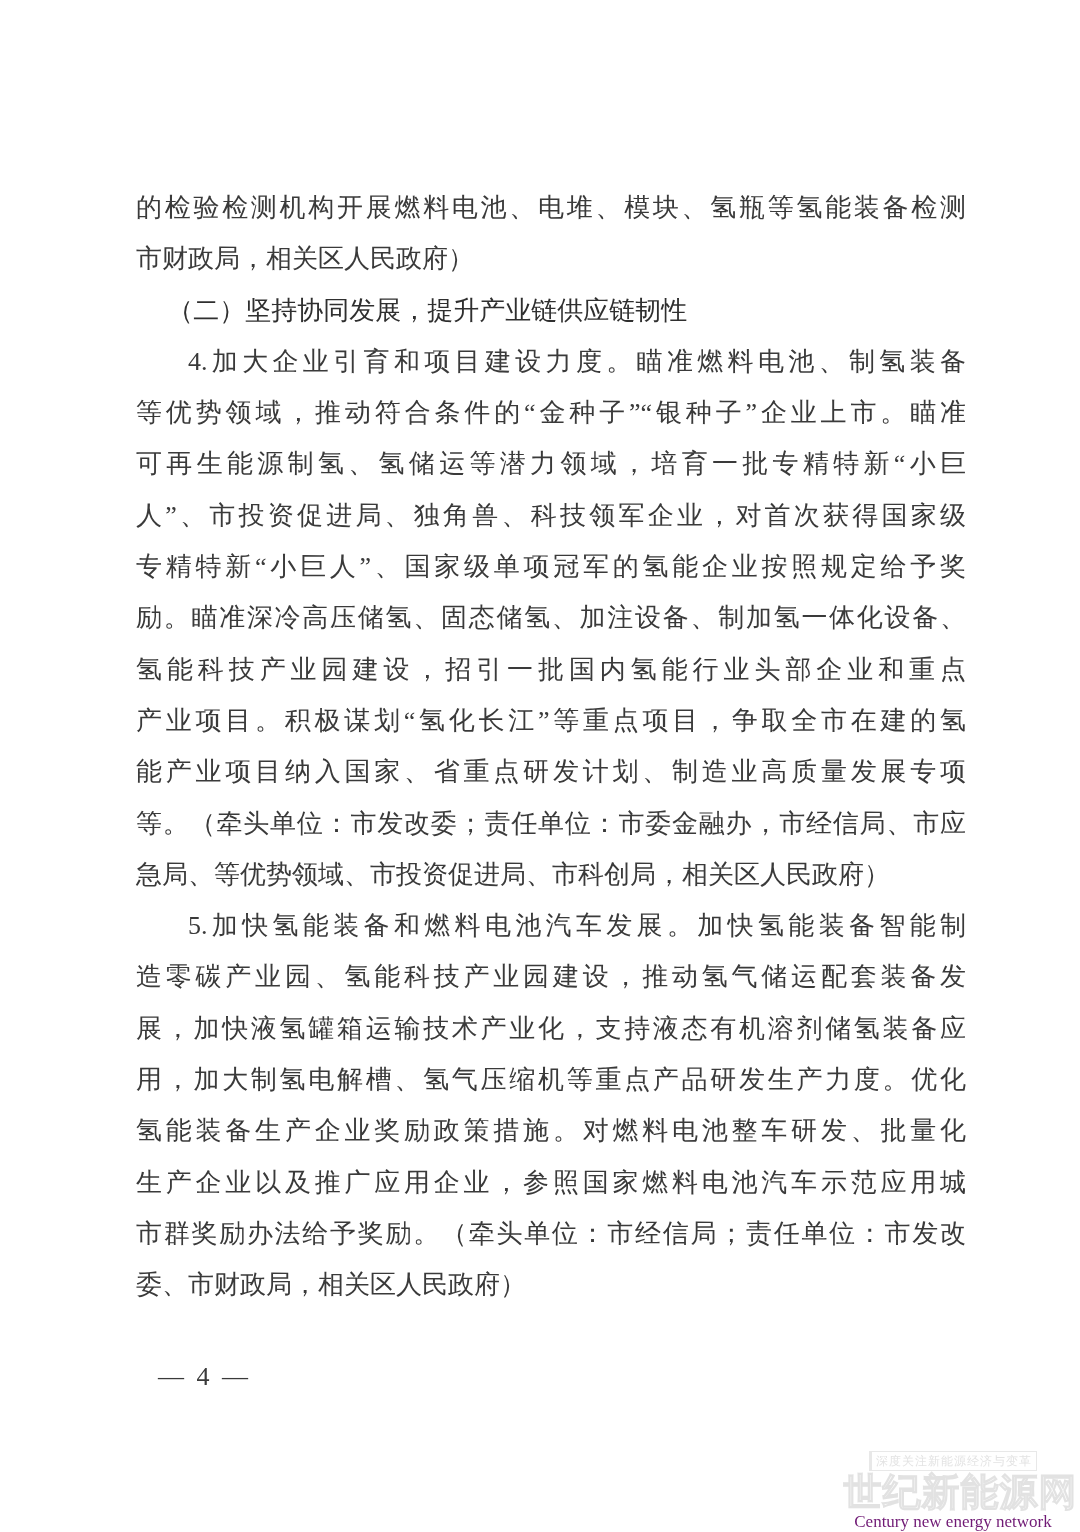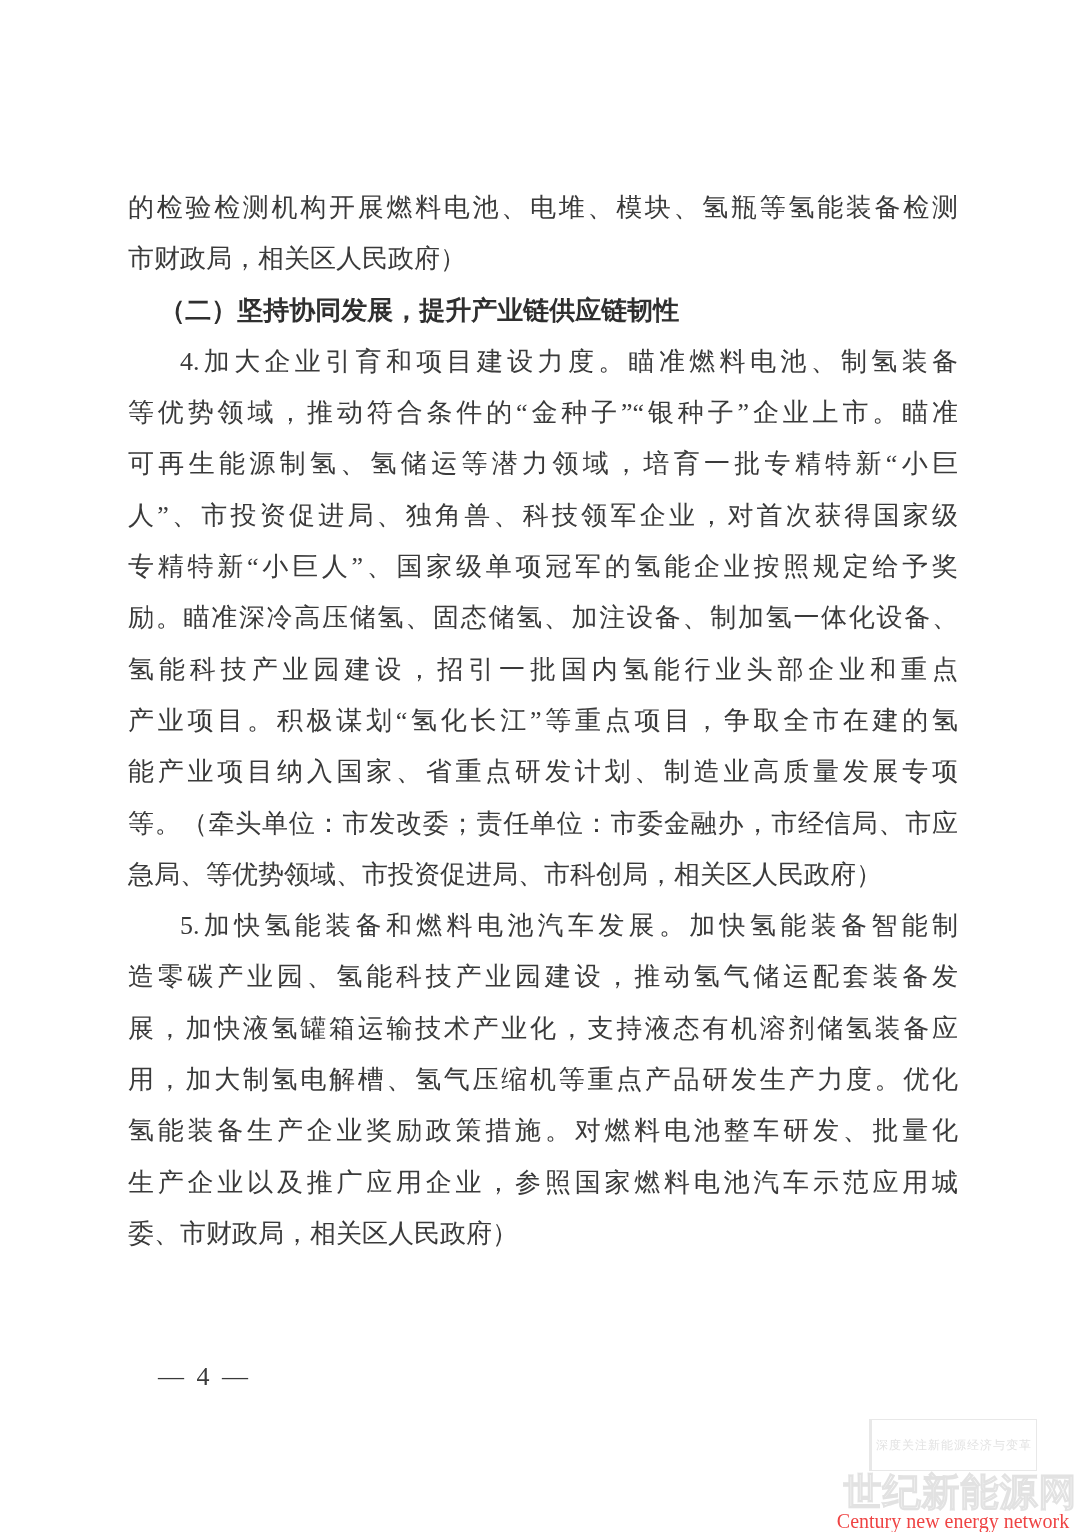--- a/index.html
+++ b/index.html
@@ -10,40 +10,40 @@
   .page {
     position: relative;
     width: 1080px;
     height: 1532px;
     background: #ffffff;
     overflow: hidden;
     font-family: "Liberation Serif", "DejaVu Serif", serif;
   }
   .textblock {
     position: absolute;
-    left: 128px;
+    left: 136px;
     top: 182px;
     width: 830px;
     font-size: 26px;
     line-height: 51.3px;
     color: #3a3a3a;
   }
   .line {
     text-align: justify;
     text-align-last: justify;
   }
   .line.end {
     text-align: right;
     text-align-last: left;
   }
   .line.indent {
     text-indent: 2em;
   }
   .line.heading {
-    font-weight: bold;
+    font-weight: normal;
     color: #2f2f2f;
     text-indent: 1.2em;
     text-align: center;
     text-align-last: left;
   }
   .pagenum {
     position: absolute;
     left: 158px;
     top: 1362px;
     font-size: 26px;
@@ -54,39 +54,39 @@
     position: absolute;
     right: 2px;
     bottom: 2px;
     width: 250px;
     text-align: center;
   }
   .wm-tagline {
     display: inline-block;
     border: 1px solid #e8e8e8;
     border-left: 3px solid #e8e8e8;
-    padding: 16px 4px;
+    padding: 0 4px;
     font-size: 12px;
     line-height: 18px;
     color: #e3e3e3;
     letter-spacing: 1px;
   }
   .wm-title {
     font-size: 38px;
     line-height: 42px;
     font-weight: bold;
     letter-spacing: 1px;
     color: #fdfdfd;
     margin-left: 15px;
     -webkit-text-stroke: 1px #e2e2e2;
   }
   .wm-en {
-    font-size: 20px;
+    font-size: 17px;
     line-height: 17px;
-    color: #ef4444;
+    color: #701a75;
   }
 </style>
 </head>
 <body>
 
 <div class="page">
 
   <div class="textblock">
     <div class="line">的检验检测机构开展燃料电池、电堆、模块、氢瓶等氢能装备检测</div>
     <div class="line end">市财政局，相关区人民政府）</div>
@@ -101,20 +101,21 @@
     <div class="line">产业项目。积极谋划“氢化长江”等重点项目，争取全市在建的氢</div>
     <div class="line">能产业项目纳入国家、省重点研发计划、制造业高质量发展专项</div>
     <div class="line">等。（牵头单位：市发改委；责任单位：市委金融办，市经信局、市应</div>
     <div class="line end">急局、等优势领域、市投资促进局、市科创局，相关区人民政府）</div>
     <div class="line indent">5.加快氢能装备和燃料电池汽车发展。加快氢能装备智能制</div>
     <div class="line">造零碳产业园、氢能科技产业园建设，推动氢气储运配套装备发</div>
     <div class="line">展，加快液氢罐箱运输技术产业化，支持液态有机溶剂储氢装备应</div>
     <div class="line">用，加大制氢电解槽、氢气压缩机等重点产品研发生产力度。优化</div>
     <div class="line">氢能装备生产企业奖励政策措施。对燃料电池整车研发、批量化</div>
     <div class="line">生产企业以及推广应用企业，参照国家燃料电池汽车示范应用城</div>
+    <div class="line">市群奖励办法给予奖励。（牵头单位：市经信局；责任单位：市发改</div>
     <div class="line end">委、市财政局，相关区人民政府）</div>
   </div>
 
   <div class="pagenum">— 4 —</div>
 
   <div class="watermark">
     <div>
       <span class="wm-tagline">深度关注新能源经济与变革</span>
     </div>
     <div class="wm-title">世纪新能源网</div>

